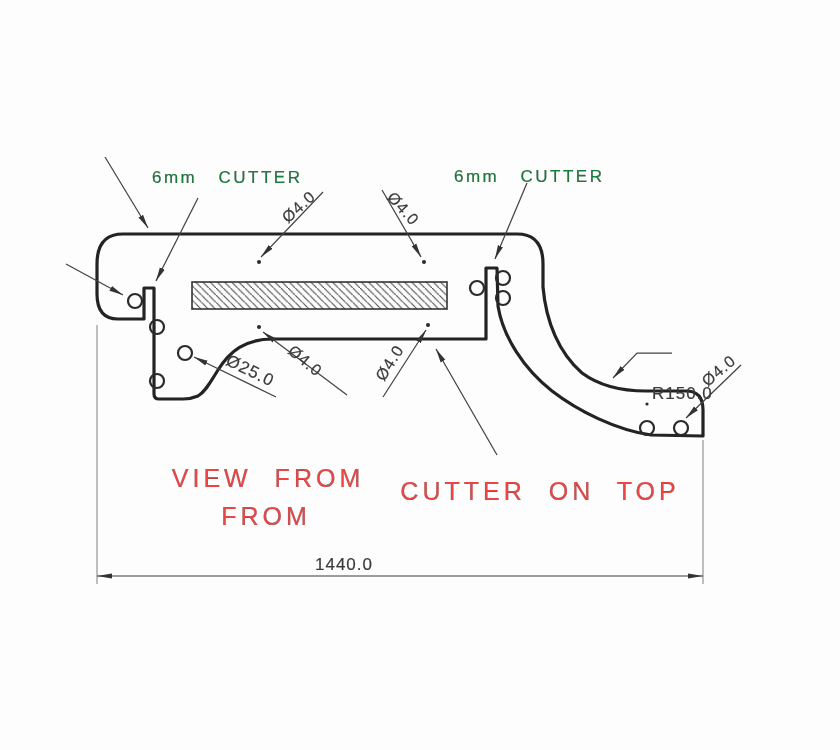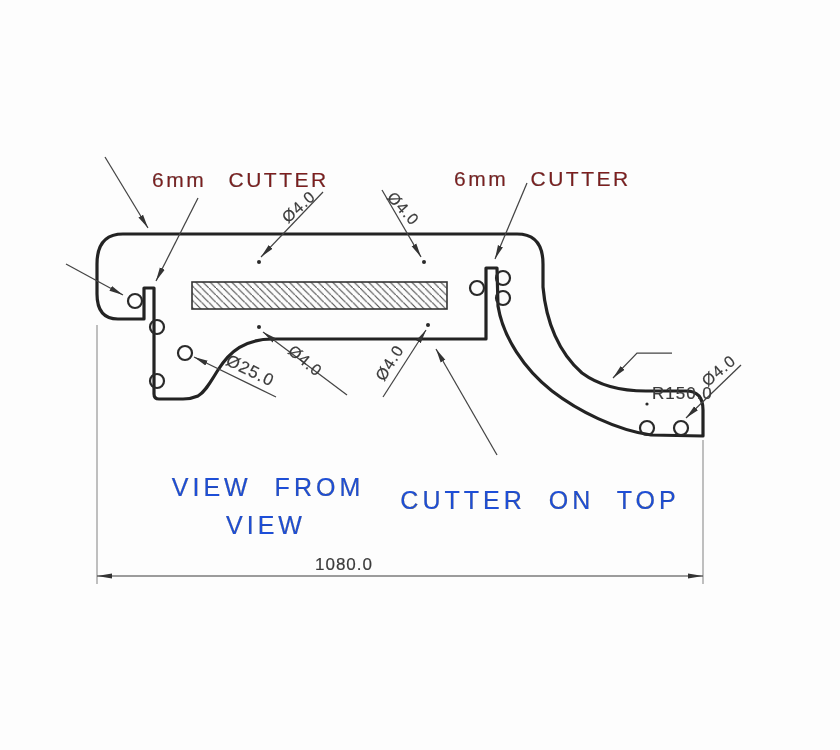--- a/index.html
+++ b/index.html
@@ -1,21 +1,21 @@
 <!DOCTYPE html>
 <html><head>
 <meta charset="utf-8">
 <style>
   html,body{margin:0;padding:0;background:#fff;}
   #stage{position:relative;width:840px;height:750px;background:#fdfdfd;overflow:hidden;
          font-family:"Liberation Sans", sans-serif;}
   #stage svg{position:absolute;left:0;top:0;}
   .lbl{position:absolute;color:#3e3e3e;white-space:nowrap;-webkit-text-stroke:0.2px #3e3e3e;}
-  .cutter{font-size:21px;letter-spacing:2.5px;word-spacing:14px;color:#7f1d1d;}
-  .note{font-size:25px;letter-spacing:4px;word-spacing:12px;color:#1d4ed8;transform:translateX(-50%);margin-top:9px;}
+  .cutter{font-size:17px;letter-spacing:2.5px;word-spacing:14px;color:#15803d;}
+  .note{font-size:25px;letter-spacing:4px;word-spacing:12px;color:#ef4444;transform:translateX(-50%);}
   .dim{font-size:16px;letter-spacing:1px;color:#3a3a3a;}
   .rot{transform:translate(-50%,-50%) rotate(var(--a));}
   .ctr{transform:translateX(-50%);}
 </style>
 </head>
 <body>
 
 <div id="stage">
 
   <svg width="840" height="750" viewBox="0 0 840 750">
@@ -111,20 +111,20 @@
   <div class="lbl dim rot" style="left:299px;top:207px;--a:-42deg;">Ø4.0</div>
   <div class="lbl dim rot" style="left:403px;top:209px;--a:48deg;">Ø4.0</div>
   <div class="lbl dim rot" style="left:305px;top:361px;--a:40deg;">Ø4.0</div>
   <div class="lbl dim rot" style="left:390px;top:363px;--a:-58deg;">Ø4.0</div>
   <div class="lbl dim rot" style="left:719px;top:371px;--a:-40deg;">Ø4.0</div>
 
   <div class="lbl dim rot" style="left:250px;top:371px;--a:26deg;font-size:17px;">Ø25.0</div>
 
   <div class="lbl dim" style="left:652px;top:344px;font-size:17px;margin-top:40px;">R150.0</div>
 
-  <div class="lbl dim ctr" style="left:344px;top:555px;font-size:17px;">1080.0</div>
+  <div class="lbl dim ctr" style="left:344px;top:555px;font-size:17px;">1440.0</div>
 
   <div class="lbl note" style="left:268px;top:464px;">VIEW FROM</div>
-  <div class="lbl note" style="left:266px;top:502px;">VIEW</div>
+  <div class="lbl note" style="left:266px;top:502px;">FROM</div>
 
   <div class="lbl note" style="left:540px;top:477px;">CUTTER ON TOP</div>
 
 </div>
 
 </body></html>

